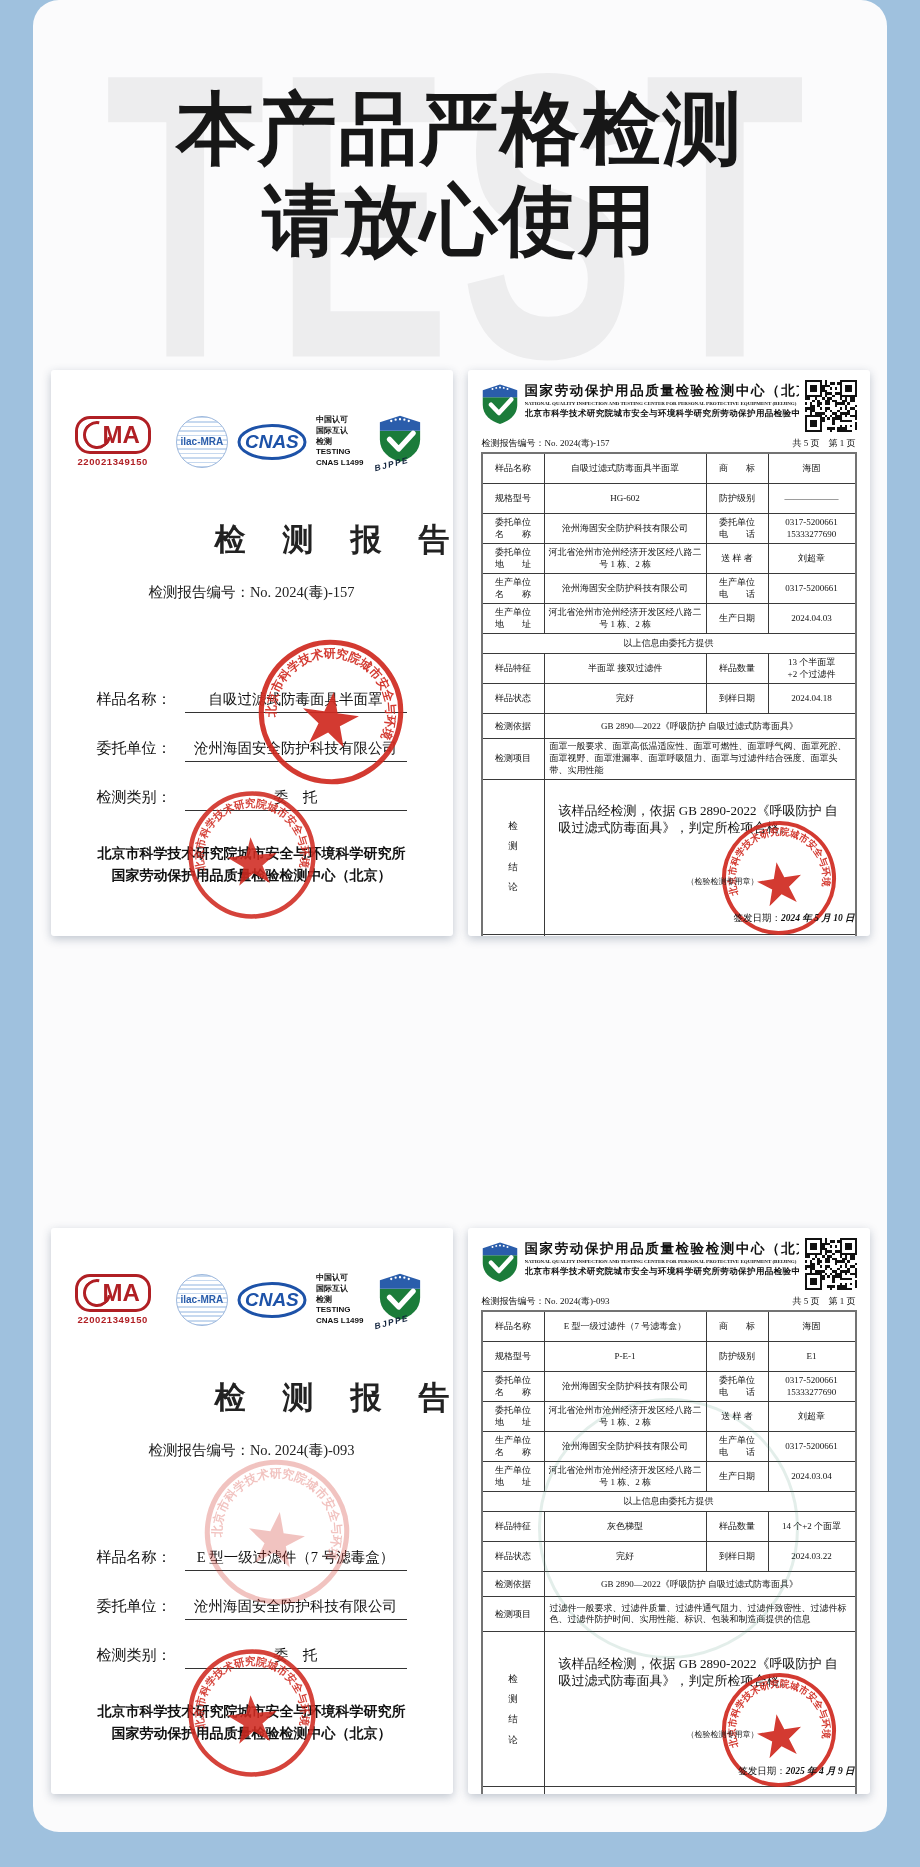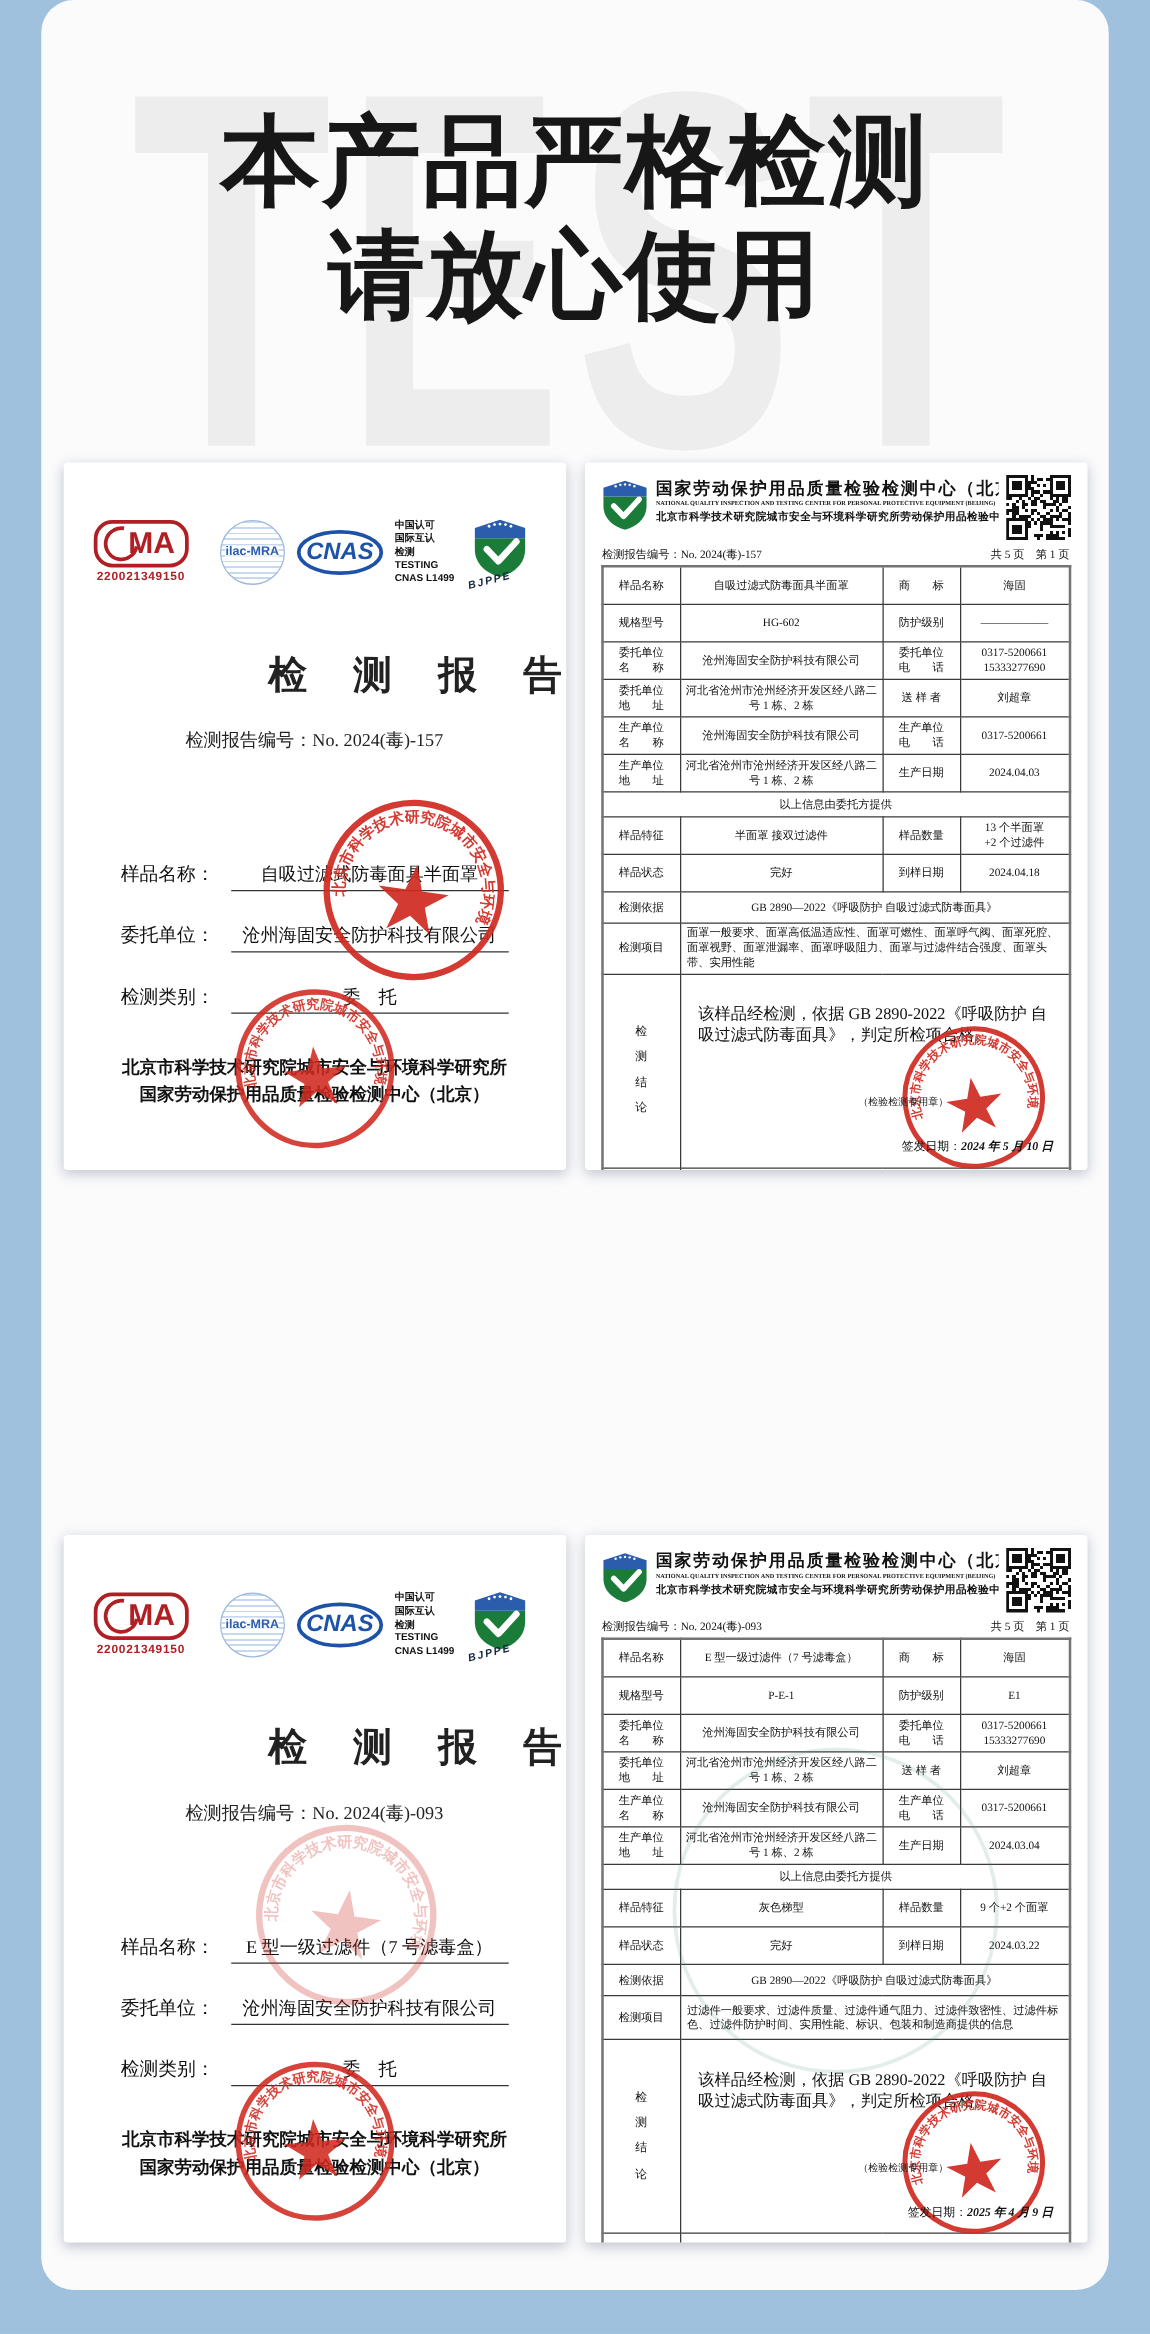--- a/index.html
+++ b/index.html
@@ -82,21 +82,21 @@
   tr.h26 td{height:25px;}
   tr.note td{height:15px;}
   tr.basis td{height:20px;}
   tr.items td{height:30px;}
   tr.items td.itv{text-align:left;padding-left:5px;}
   tr.concl td{height:142px;}
   tr.concl td.lbl{line-height:2.15;font-size:9.5px;}
   .concl-cell{position:relative;text-align:left !important;vertical-align:top !important;padding:12px 8px 0 14px !important;}
   .concl-text{font-size:13px;}
   .seal-caption{position:absolute;right:96px;bottom:46px;font-size:8px;color:#222;z-index:3;}
-  .issue{position:absolute;right:12px;bottom:9px;font-size:9.5px;z-index:3;}
+  .issue{position:absolute;right:0;bottom:9px;font-size:9.5px;z-index:3;}
   .issue .hand{font-style:italic;font-weight:600;}
   tr.remark td{height:22px;}
 
   
   .banner{width:624px;margin:58px auto 38px;background:#8db9e1;border-radius:58px;color:#ffffff;
           text-align:center;padding:16px 0 20px;font-size:30px;line-height:1.5;font-weight:500;
           font-family:"Liberation Sans",sans-serif;}
 </style>
 </head>
 <body>
@@ -756,21 +756,21 @@
                 <td class="lbl2">生产日期</td>
                 <td class="val2">2024.03.04</td>
               </tr>
           <tr class="note">
                 <td colspan="4">以上信息由委托方提供</td>
               </tr>
           <tr class="h26">
                 <td class="lbl">样品特征</td>
                 <td>灰色梯型</td>
                 <td class="lbl2">样品数量</td>
-                <td class="val2">9 个+2 个面罩</td>
+                <td class="val2">14 个+2 个面罩</td>
               </tr>
           <tr class="h26">
                 <td class="lbl">样品状态</td>
                 <td>完好</td>
                 <td class="lbl2">到样日期</td>
                 <td class="val2">2024.03.22</td>
               </tr>
           <tr class="basis">
                 <td class="lbl">检测依据</td>
                 <td colspan="3">GB 2890—2022《呼吸防护 自吸过滤式防毒面具》</td>

